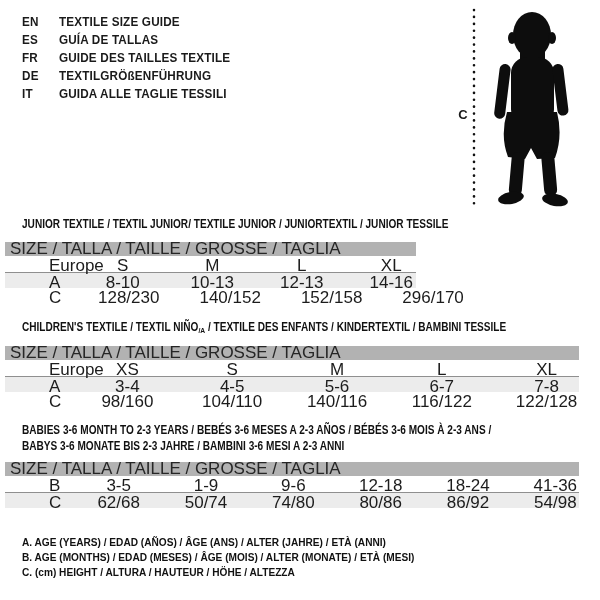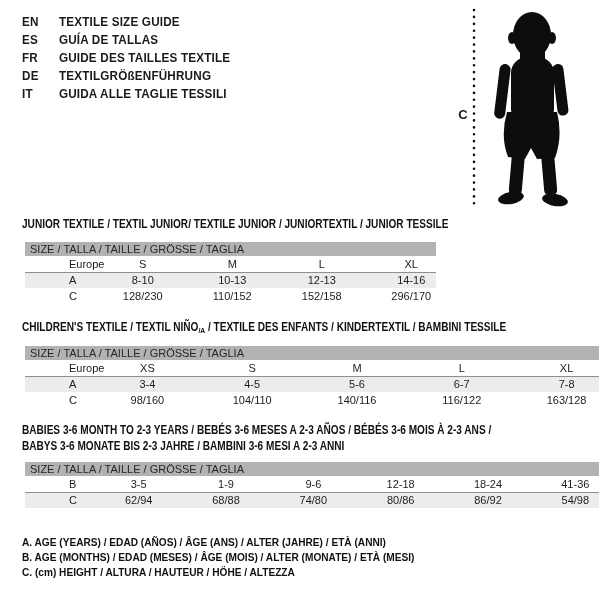--- a/index.html
+++ b/index.html
@@ -24,21 +24,21 @@
     font-size:13px;font-weight:bold;text-align:center;
   }
   
   .sec-title{
     position:absolute;left:22px;
     font-weight:bold;font-size:12px;line-height:16px;white-space:nowrap;
     transform:scaleX(.84);transform-origin:left top;color:#111;
   }
   .sub{font-size:8px;vertical-align:-2px;}
   
-  .tbl{position:absolute;left:25px;font-size:11px;color:#1c1c1c;}
+  .tbl{position:absolute;left:5px;font-size:17px;color:#1c1c1c;}
   .tbl-bar{
     height:14px;line-height:14px;background:var(--bar,#b2b2b2);
     padding-left:5px;color:#262626;white-space:nowrap;overflow:hidden;
   }
   .tbl-row{display:grid;height:15.5px;align-items:center;}
   .tbl-row.r-first{border-bottom:1px solid var(--sep,#8f8f8f);}
   .tbl-row.r-shade{background:var(--shade,#ececec);}
   .tbl-cell{text-align:center;white-space:nowrap;margin-left:40px;}
   .tbl-cell.c-label{text-align:left;padding-left:4px;}
   #tbl-junior{top:242px;width:411px;}
@@ -112,21 +112,21 @@
     <div class="tbl-row r-shade" style="grid-template-columns: 53px repeat(4, 1fr);">
       <div class="tbl-cell c-label">A</div>
       <div class="tbl-cell">8-10</div>
       <div class="tbl-cell">10-13</div>
       <div class="tbl-cell">12-13</div>
       <div class="tbl-cell">14-16</div>
     </div>
     <div class="tbl-row" style="grid-template-columns: 53px repeat(4, 1fr);">
       <div class="tbl-cell c-label">C</div>
       <div class="tbl-cell">128/230</div>
-      <div class="tbl-cell">110/152</div>
+      <div class="tbl-cell">140/152</div>
       <div class="tbl-cell">152/158</div>
       <div class="tbl-cell">296/170</div>
     </div>
   </div>
 
 <div class="sec-title" id="title-children"><span>CHILDREN'S TEXTILE / TEXTIL NIÑO</span><span class="sub">/A</span><span> / TEXTILE DES ENFANTS / KINDERTEXTIL / BAMBINI TESSILE</span></div>
 <div class="tbl" id="tbl-children">
     <div class="tbl-bar">SIZE / TALLA / TAILLE / GRÖSSE / TAGLIA</div>
     <div class="tbl-row r-first" style="grid-template-columns: 50px repeat(5, 1fr);">
       <div class="tbl-cell c-label">Europe</div>
@@ -143,43 +143,43 @@
       <div class="tbl-cell">5-6</div>
       <div class="tbl-cell">6-7</div>
       <div class="tbl-cell">7-8</div>
     </div>
     <div class="tbl-row" style="grid-template-columns: 50px repeat(5, 1fr);">
       <div class="tbl-cell c-label">C</div>
       <div class="tbl-cell">98/160</div>
       <div class="tbl-cell">104/110</div>
       <div class="tbl-cell">140/116</div>
       <div class="tbl-cell">116/122</div>
-      <div class="tbl-cell">163/128</div>
+      <div class="tbl-cell">122/128</div>
     </div>
   </div>
 
 <div class="sec-title" id="title-babies">
   <div>BABIES 3-6 MONTH TO 2-3 YEARS / BEBÉS 3-6 MESES A 2-3 AÑOS / BÉBÉS 3-6 MOIS À 2-3 ANS /</div>
   <div>BABYS 3-6 MONATE BIS 2-3 JAHRE / BAMBINI 3-6 MESI A 2-3 ANNI</div>
 </div>
 <div class="tbl" id="tbl-babies">
     <div class="tbl-bar">SIZE / TALLA / TAILLE / GRÖSSE / TAGLIA</div>
     <div class="tbl-row r-first" style="grid-template-columns: 50px repeat(6, 1fr);">
       <div class="tbl-cell c-label">B</div>
       <div class="tbl-cell">3-5</div>
       <div class="tbl-cell">1-9</div>
       <div class="tbl-cell">9-6</div>
       <div class="tbl-cell">12-18</div>
       <div class="tbl-cell">18-24</div>
       <div class="tbl-cell">41-36</div>
     </div>
     <div class="tbl-row r-shade" style="grid-template-columns: 50px repeat(6, 1fr);">
       <div class="tbl-cell c-label">C</div>
-      <div class="tbl-cell">62/94</div>
-      <div class="tbl-cell">68/88</div>
+      <div class="tbl-cell">62/68</div>
+      <div class="tbl-cell">50/74</div>
       <div class="tbl-cell">74/80</div>
       <div class="tbl-cell">80/86</div>
       <div class="tbl-cell">86/92</div>
       <div class="tbl-cell">54/98</div>
     </div>
   </div>
 
 <div class="legend">
   <div>A. AGE (YEARS) / EDAD (AÑOS) / ÂGE (ANS) / ALTER (JAHRE) / ETÀ (ANNI)</div>
   <div>B. AGE (MONTHS) / EDAD (MESES) / ÂGE (MOIS) / ALTER (MONATE) / ETÀ (MESI)</div>

